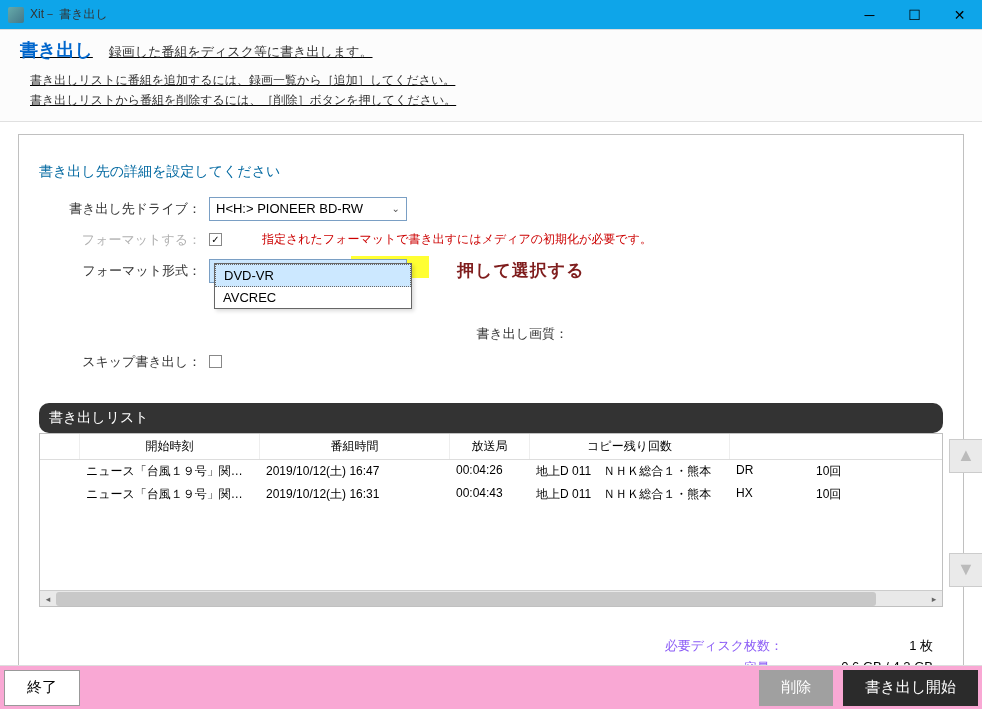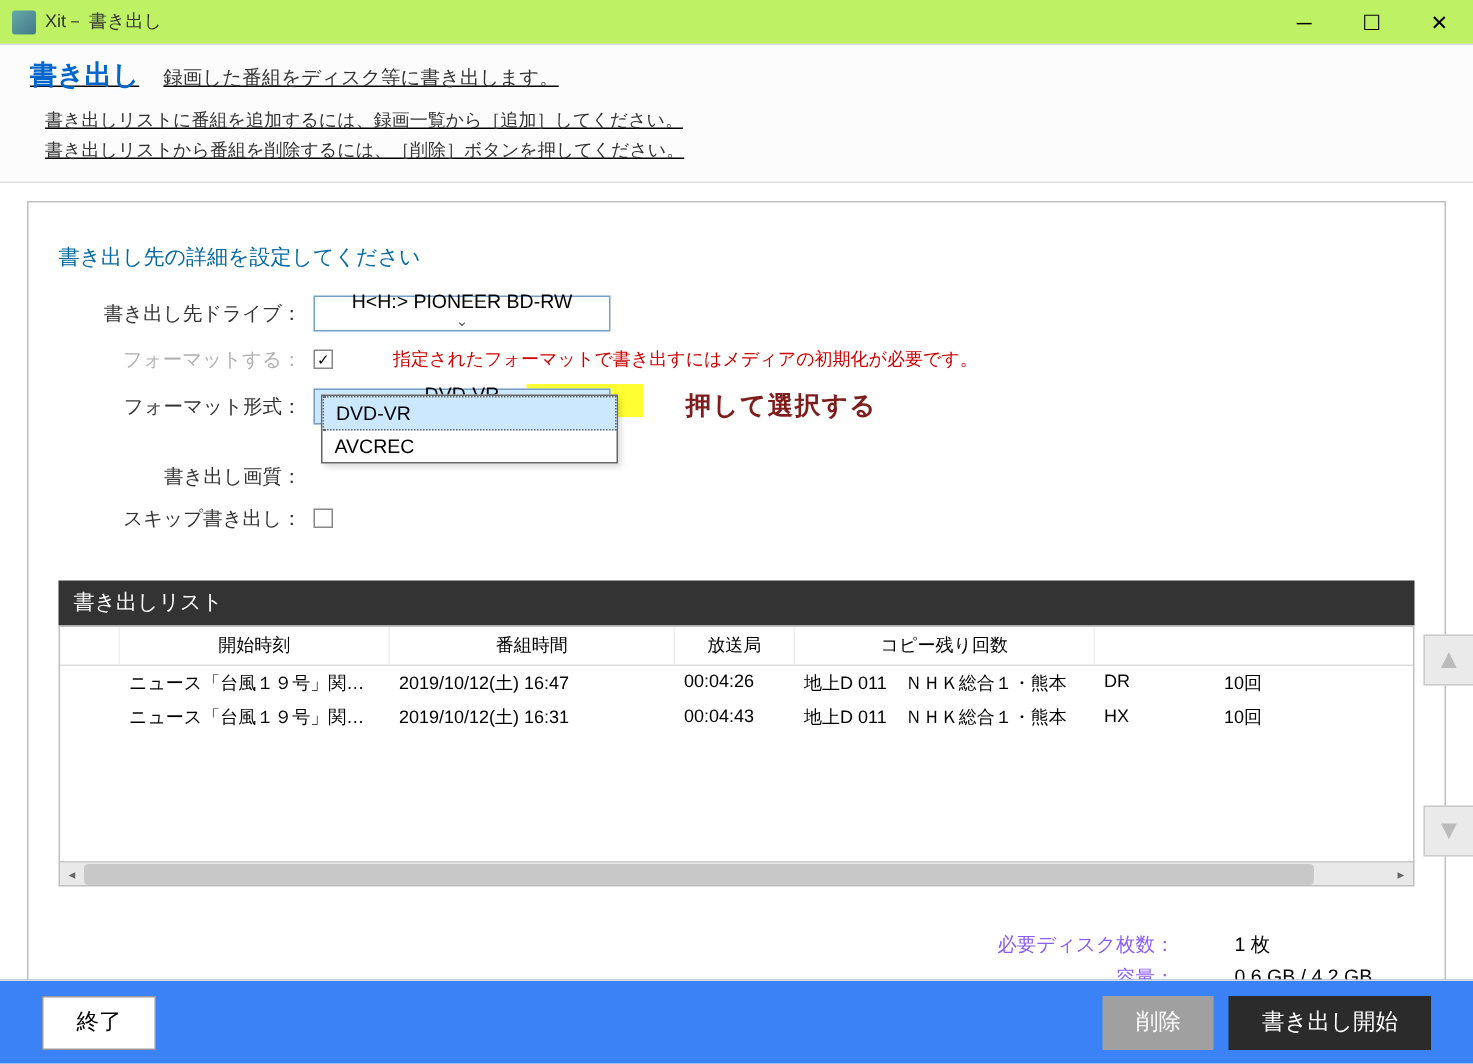--- a/index.html
+++ b/index.html
@@ -1,20 +1,20 @@
 <!DOCTYPE html>
 <html><head>
   <meta charset="utf-8">
   <style>
     * { box-sizing: border-box; margin: 0; padding: 0; font-family: "Meiryo", "Yu Gothic", sans-serif; }
     body { width: 982px; height: 709px; background: #fff; overflow: hidden; }
     
     .titlebar {
       height: 30px; display: flex; align-items: center; padding: 0 0 0 8px;
-      border-bottom: 1px solid #ddd; background:#bef264;
+      border-bottom: 1px solid #ddd; background:#0ea5e9;
     }
     .titlebar-icon { width: 16px; height: 16px; margin-right: 6px; background: linear-gradient(135deg,#6aa 0%,#478 100%); border-radius:2px; }
     .titlebar-title { font-size: 12px; color: #333; flex: 1; }
     .win-controls { display: flex; }
     .win-btn { width: 45px; height: 30px; display:flex; align-items:center; justify-content:center; font-size:14px; }
     
     .header-section {
       padding: 8px 20px 10px 20px;
       border-bottom: 1px solid #e0e0e0;
       background:#fcfcfc;
@@ -32,21 +32,21 @@
       background: #fff;
     }
     .panel-heading { font-size: 14px; color:#0369a1; margin-bottom: 16px; margin-top: 12px; }
     
     .form-row { display:flex; align-items:center; font-size: 13px; margin-bottom: 10px; }
     .form-label { width: 170px; text-align:right; padding-right: 8px; color:#333;}
     .form-label.disabled { color: #b0b0b0; }
     .select-like {
       border: 1px solid #7a9fc4; background:#fff; height: 24px;
       display:flex; align-items:center; padding: 0 6px; font-size:13px;
-      min-width: 198px; justify-content: flex-end; flex-direction: column;
+      min-width: 198px; justify-content: space-between;
     }
     .drop-arrow { font-size:10px; color:#555; }
     
     .checkbox { width: 13px; height: 13px; border:1px solid #888; display:inline-flex; align-items:center; justify-content:center; font-size:10px;}
     
     .warning-text { color: #cc0000; font-size: 12px; margin-left: 40px;}
     
     .format-row { position: relative; }
     .highlight-mark {
       position: absolute; left: 312px; top: -3px; width: 78px; height: 22px;
@@ -57,21 +57,21 @@
     .dropdown-open {
       position: absolute; left: 195px; top: 255px; width: 198px;
       border: 1px solid #666; background:#fff; box-shadow: 2px 2px 4px rgba(0,0,0,0.15);
       z-index: 10; font-size:13px;
     }
     .dropdown-item { padding: 3px 8px; }
     .dropdown-item.selected { background: #cce8ff; border: 1px dotted #666; }
     
     .list-section { margin-top: 32px; position:relative;}
     .list-header {
-      background: #333; color:#fff; padding: 6px 10px; font-size: 14px;
+      background: #333; color:#fff; padding: 6px 10px; font-size: 14px; border-radius: 10px;
     }
     .list-table-wrap { border: 1px solid #c0c0c0; }
     .list-columns {
       display:grid; grid-template-columns: 40px 180px 190px 80px 200px 80px 80px;
       font-size: 12px; border-bottom: 1px solid #ddd;
     }
     .list-columns > div { padding: 4px 6px; text-align:center; border-right: 1px solid #eee; }
     .list-body {
       height: 130px; background:#fff; overflow-y:auto;
     }
@@ -84,26 +84,26 @@
     .hscroll-thumb { position:absolute; left:16px; top:1px; height:14px; width: 820px; background:#c8c8c8; border-radius:3px;}
     .hscroll-arrow { position:absolute; top:0; width:16px; height:16px; display:flex; align-items:center; justify-content:center; font-size:9px; color:#666;}
     .hscroll-arrow.left{left:0;} .hscroll-arrow.right{right:0;}
     
     .updown-btns { position:absolute; right:-40px; top: 36px; display:flex; flex-direction:column; gap: 80px;}
     .updown-btn { width: 34px; height: 34px; background:#eaeaea; border:1px solid #ccc; display:flex; align-items:center; justify-content:center; color:#bbb; font-size:18px;}
     
     .summary-block { margin-top: 30px; font-size: 13px; padding-right:10px;}
     .summary-row { display:flex; justify-content:flex-end; gap: 40px; margin-bottom:4px;}
     .summary-label { color:#8b5cf6; }
-    .summary-value { min-width: 110px; }
+    .summary-value { min-width: 110px; text-align:right; }
     
     .bottom-bar {
-      position:absolute; left:0; bottom:0; width: 982px; height: 56px;
-      background:#3b82f6; border-top:1px solid #ddd;
-      display:flex; align-items:center; padding: 0 28px;
+      position:absolute; left:0; bottom:0; width: 982px; height: 44px;
+      background:#f9a8d4; border-top:1px solid #ddd;
+      display:flex; align-items:center; padding: 0 4px;
     }
     .btn {
       height: 36px; padding: 0 22px; font-size: 15px;
       display:flex; align-items:center; justify-content:center;
       border: 1px solid #999; background:#fff;
     }
     .btn-dark { background:#a0a0a0; color:#fff; border:none; }
     .btn-primary { background:#2b2b2b; color:#fff; border:none; }
     .spacer { flex:1 }
     
@@ -158,21 +158,21 @@
       <span class="drop-arrow">⌄</span>
     </div>
     <div class="annotation">押して選択する</div>
   </div>
 
   <div class="dropdown-open" style="top:128px;">
     <div class="dropdown-item selected">DVD-VR</div>
     <div class="dropdown-item">AVCREC</div>
   </div>
 
-  <div class="form-row" style="margin-top:26px;">
+  <div class="form-row" style="margin-top:42px;justify-content:center;">
     <div class="form-label">書き出し画質：</div>
   </div>
 
   <div class="form-row">
     <div class="form-label">スキップ書き出し：</div>
     <div class="checkbox"></div>
   </div>
 
   <div class="list-section">
     <div class="list-header">書き出しリスト</div>

